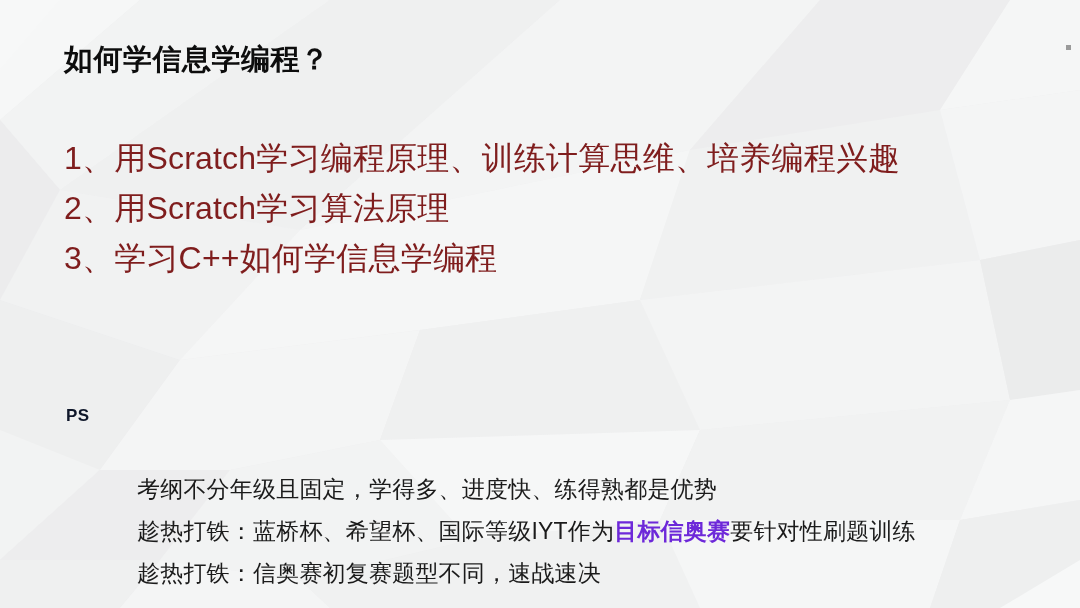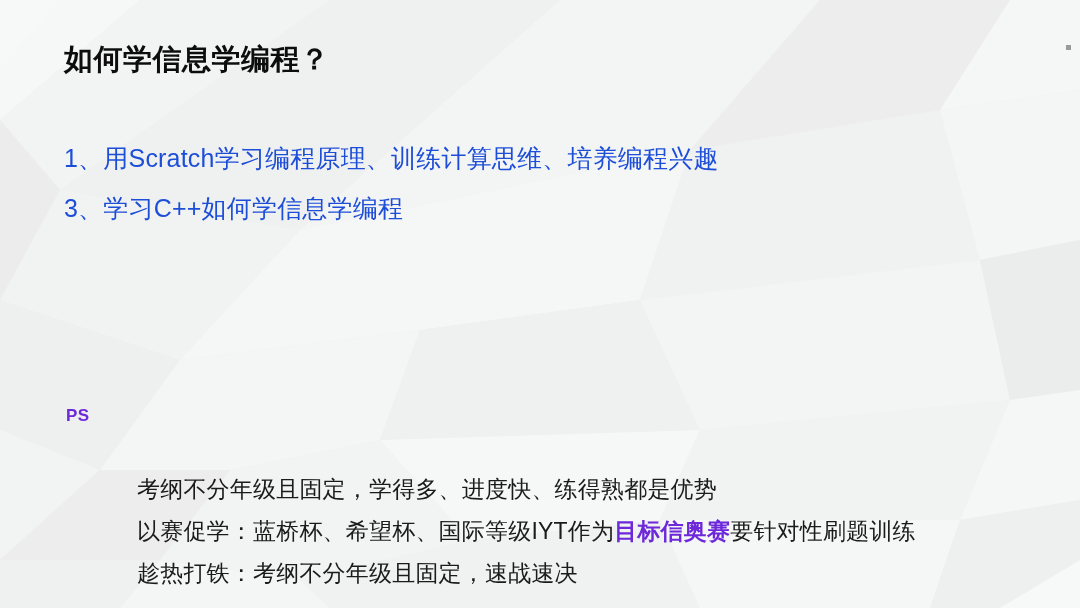--- a/index.html
+++ b/index.html
@@ -55,33 +55,33 @@
 
   .bullet-list {
     position: absolute;
     left: 64px;
     top: 133px;
     width: 960px;
   }
   .bullet-row {
     height: 50px;
     line-height: 50px;
-    font-size: 25px;
-    color: #1d4ed8;
+    font-size: 32px;
+    color: #7f1d1d;
     white-space: nowrap;
     letter-spacing: 0.2px;
   }
 
   .ps-label {
     position: absolute;
     left: 66px;
     top: 406px;
     font-size: 17px;
     font-weight: bold;
-    color: #6d28d9;
+    color: #0f172a;
     letter-spacing: 0.4px;
   }
 
   .note-list {
     position: absolute;
     left: 137px;
     top: 474px;
     width: 900px;
   }
   .note-row {
@@ -150,41 +150,44 @@
   <div id="content">
 
     <div class="slide-title">如何学信息学编程？</div>
 
     <div class="bullet-list">
 
       <div class="bullet-row">
         <span>1、</span><span>用Scratch学习编程原理、训练计算思维、培养编程兴趣</span>
       </div>
 
+      <div class="bullet-row">
+        <span>2、</span><span>用Scratch学习算法原理</span>
+      </div>
 
       <div class="bullet-row">
         <span>3、</span><span>学习C++如何学信息学编程</span>
       </div>
 
 
 
     </div>
 
     <div class="ps-label">PS</div>
 
     <div class="note-list">
 
       <div class="note-row">
         <span>考纲不分年级且固定，学得多、进度快、练得熟都是优势</span><span class="hl-green"></span><span></span>
       </div>
 
       <div class="note-row">
-        <span>以赛促学：蓝桥杯、希望杯、国际等级IYT作为</span><span class="hl-green">目标信奥赛</span><span>要针对性刷题训练</span>
+        <span>趁热打铁：蓝桥杯、希望杯、国际等级IYT作为</span><span class="hl-green">目标信奥赛</span><span>要针对性刷题训练</span>
       </div>
 
       <div class="note-row">
-        <span>趁热打铁：考纲不分年级且固定，速战速决</span><span class="hl-green"></span><span></span>
+        <span>趁热打铁：信奥赛初复赛题型不同，速战速决</span><span class="hl-green"></span><span></span>
       </div>
 
     </div>
 
   </div>
 </div>
 
 </body></html>

